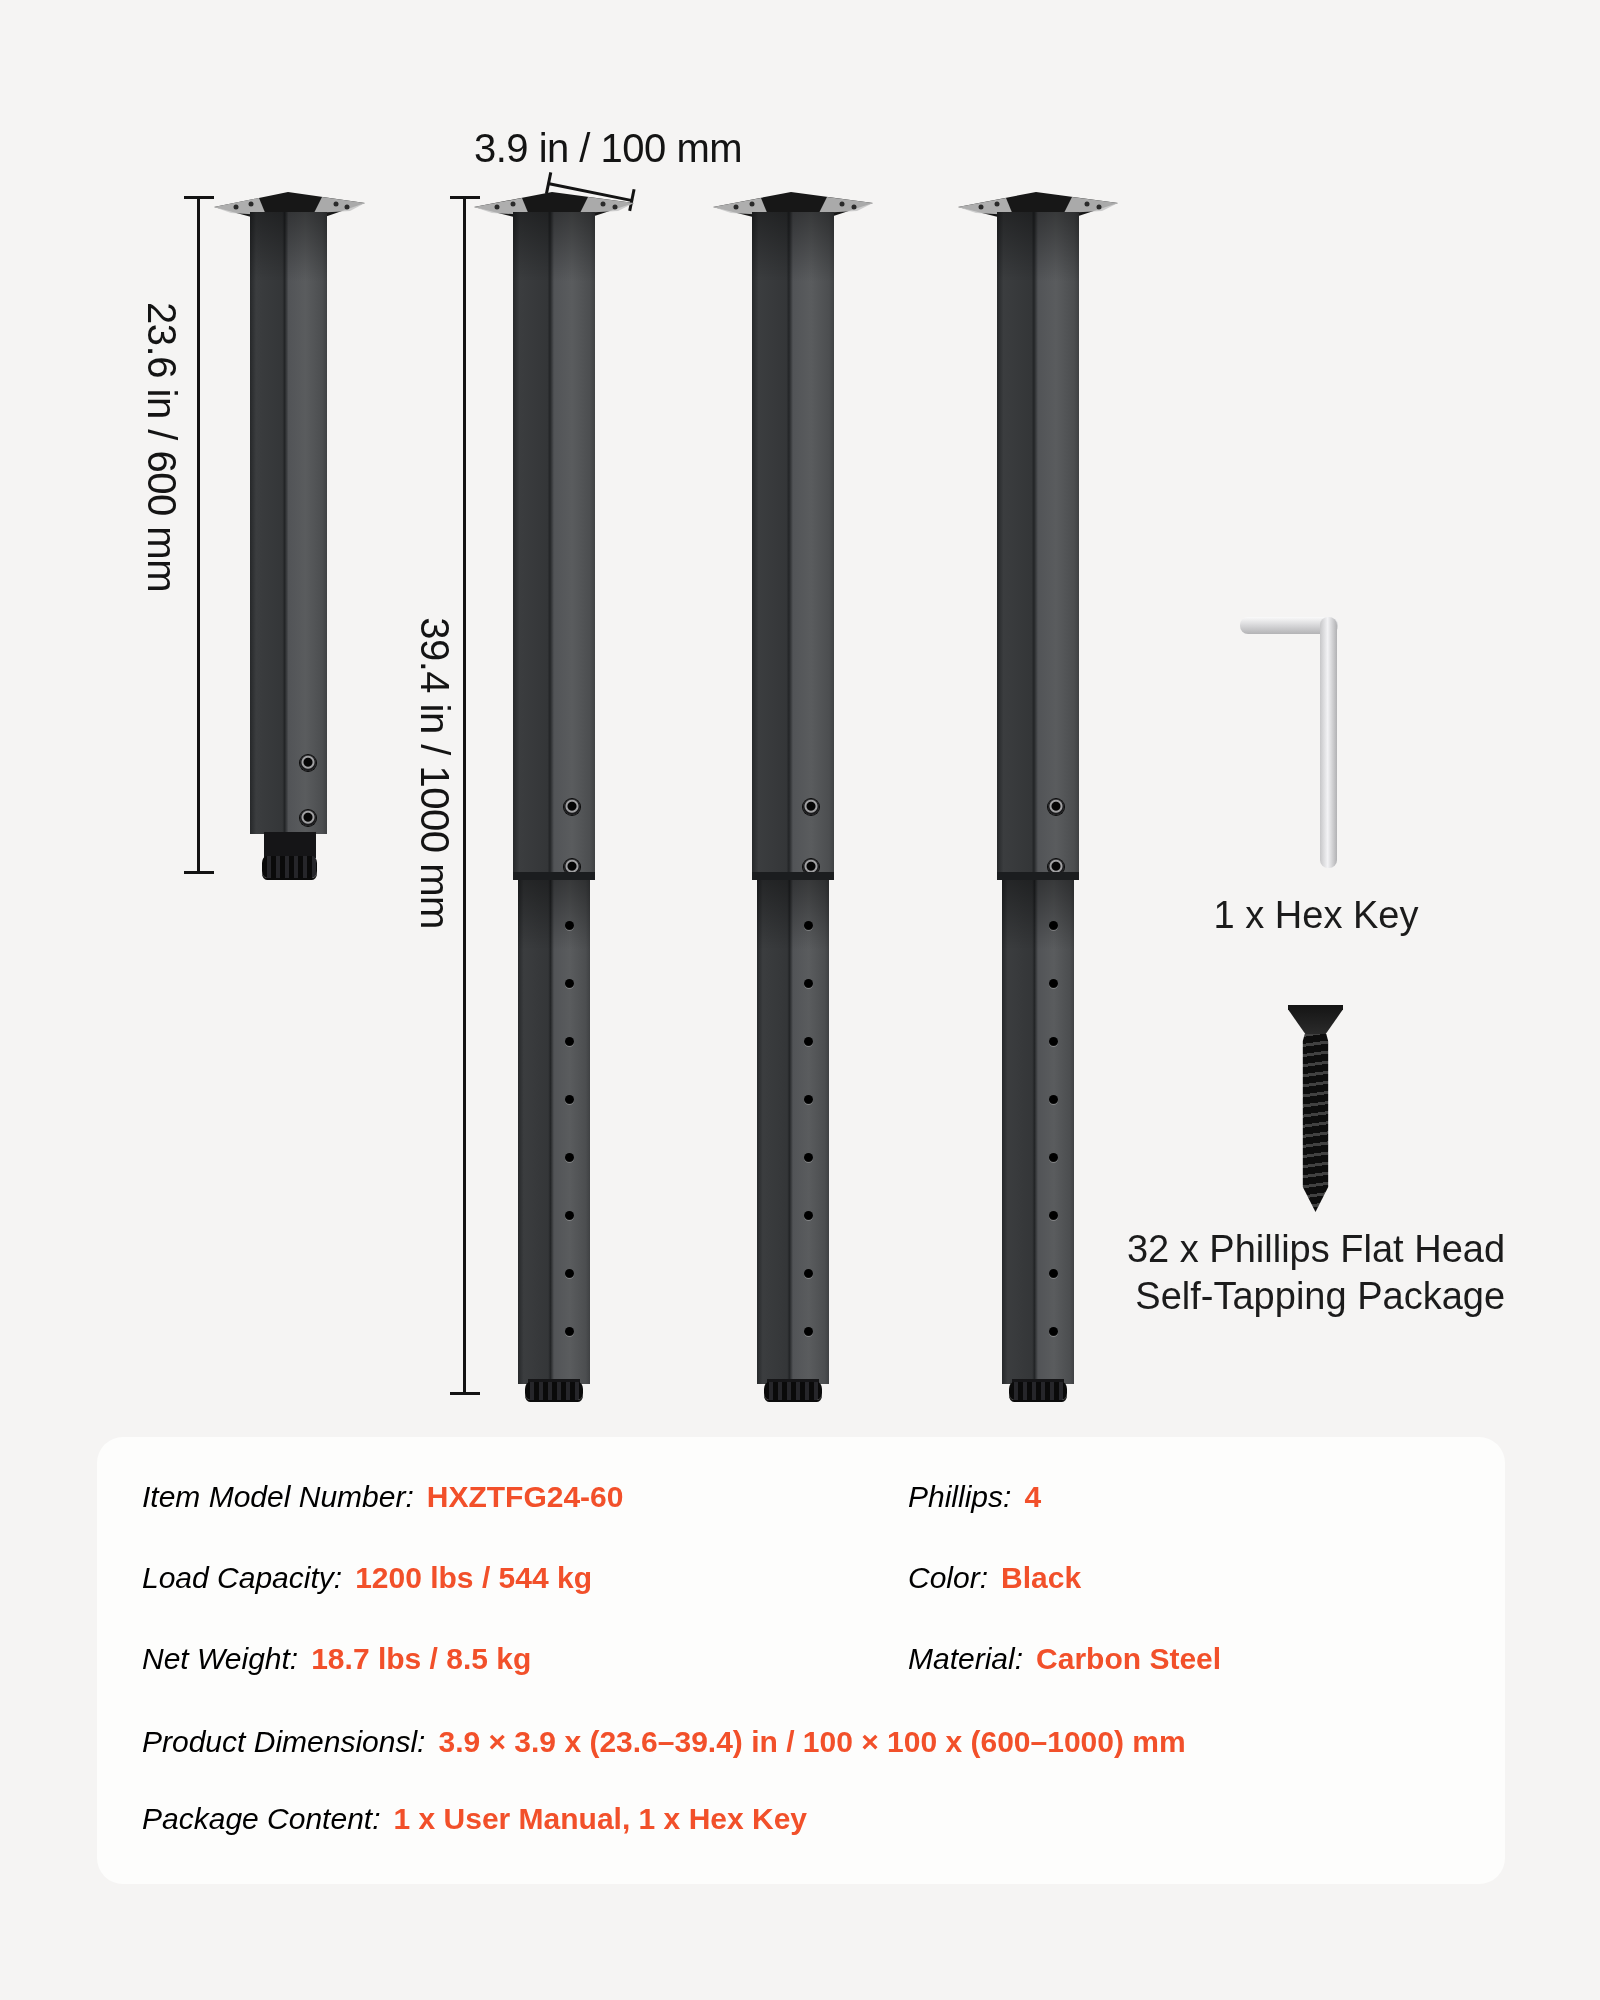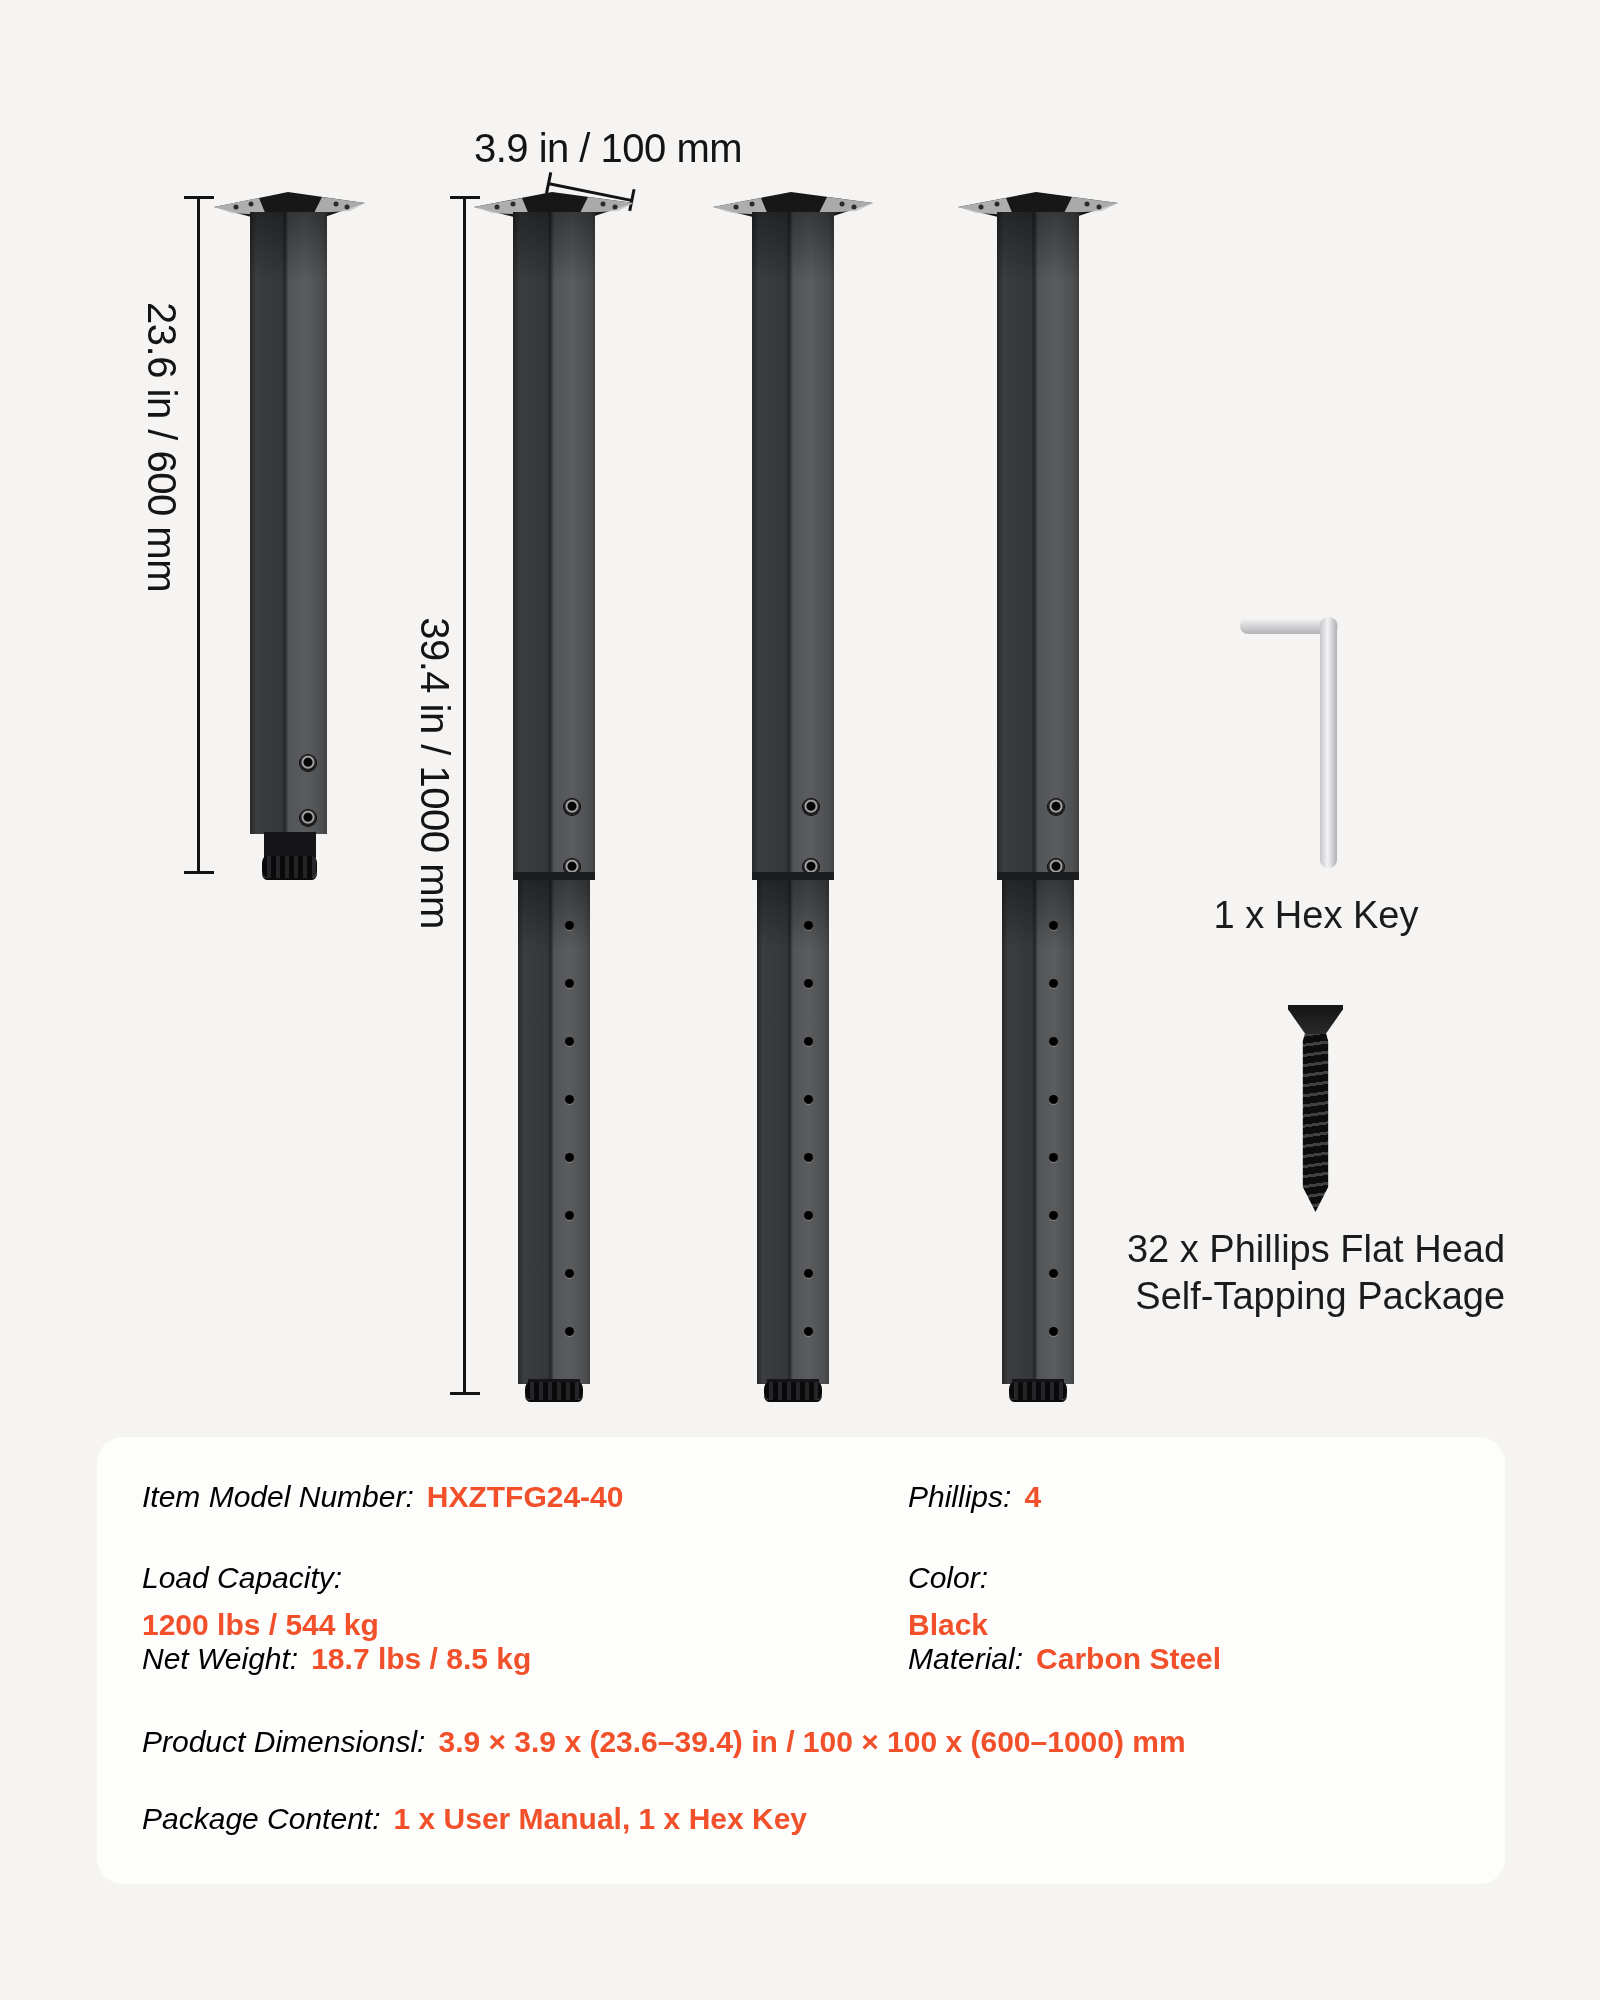--- a/index.html
+++ b/index.html
@@ -58,21 +58,21 @@
         clip-path:polygon(10% 0,90% 0,97% 4%,97% 86%,50% 100%,3% 86%,3% 4%);
         background:repeating-linear-gradient(172deg,#414141 0 3px,#0d0d0d 3px 10px);}
 
   
   .panel{position:absolute;left:97px;top:1437px;width:1408px;height:447px;
          background:#fdfdfc;border-radius:26px;}
   .spec-row{position:absolute;display:flex;gap:13px;font-size:30px;white-space:nowrap;}
   .spec-label{color:#000000;font-style:italic;}
   .spec-value{color:#f2502a;font-weight:700;}
   .c-l{left:45px;} .c-r{left:811px;}
-  .r1{top:43px;} .r2{top:124px;flex-direction:column;} .r3{top:205px;} .r4{top:288px;} .r5{top:365px;}
+  .r1{top:43px;} .r2{top:124px;} .r3{top:205px;} .r4{top:288px;} .r5{top:365px;}
 </style>
 </head>
 <body>
 
 <div id="stage">
 
   <div class="dim-text dim-top">3.9 in / 100 mm</div>
   <div class="slant">
     <div class="tick a"></div>
     <div class="line"></div>
@@ -194,21 +194,21 @@
   <div class="screw-head"></div>
   <div class="screw-shaft"></div>
   <div class="ill-label" style="left:1316px;top:1226px;">
     <div>32 x Phillips Flat Head</div>
     <div>Self-Tapping Package</div>
   </div>
 
   <div class="panel">
     <div class="spec-row c-l r1">
       <span class="spec-label">Item Model Number:</span>
-      <span class="spec-value">HXZTFG24-40</span>
+      <span class="spec-value">HXZTFG24-60</span>
     </div>
     <div class="spec-row c-r r1">
       <span class="spec-label">Phillips:</span>
       <span class="spec-value">4</span>
     </div>
     <div class="spec-row c-l r2">
       <span class="spec-label">Load Capacity:</span>
       <span class="spec-value">1200 lbs / 544 kg</span>
     </div>
     <div class="spec-row c-r r2">

